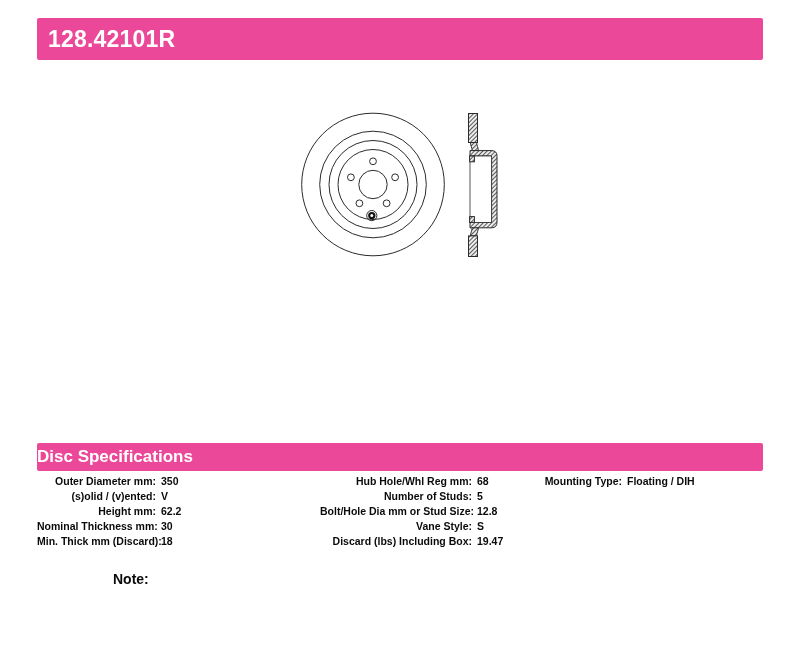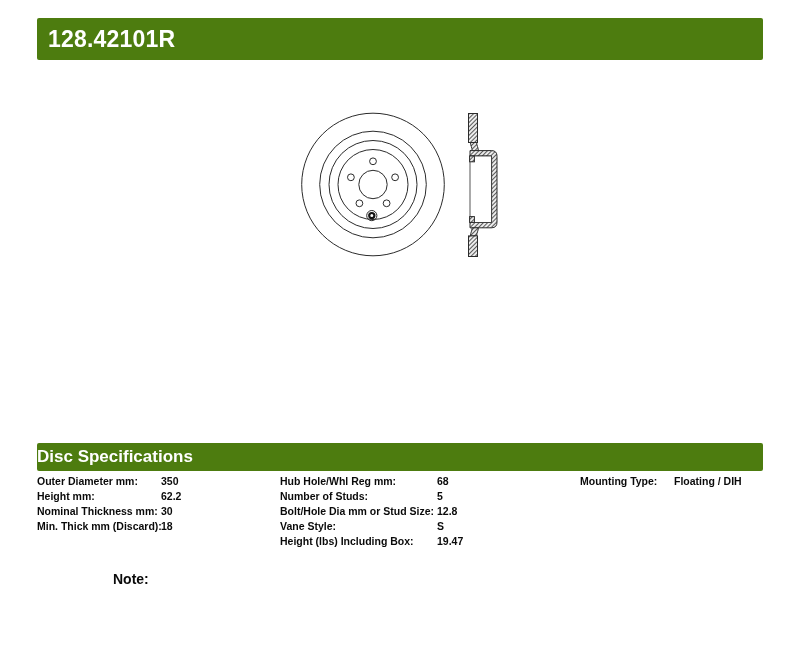--- a/index.html
+++ b/index.html
@@ -11,21 +11,21 @@
     width: 800px;
     height: 655px;
     position: relative;
     font-family: "Liberation Sans", sans-serif;
     overflow: hidden;
   }
   .bar {
     position: absolute;
     left: 37px;
     width: 726px;
-    background: #4d7c0f;
+    background: #ec4899;
     color: #ffffff;
     border-radius: 2px;
     box-sizing: border-box;
     display: flex;
     align-items: center;
   }
   .header-bar {
     top: 18px;
     height: 42px;
     justify-content: space-between;
@@ -55,27 +55,27 @@
     font-size: 10.5px;
     font-weight: bold;
     color: #0a0a0a;
   }
   .spec-row {
     display: flex;
     height: 15.2px;
     align-items: center;
     white-space: nowrap;
   }
-  .spec-label { display: inline-block; }
+  .spec-label { display: inline-block; text-align: right; }
   .spec-value { padding-left: 5px; text-align: right; }
   .col-1 { left: 37px; }
   .col-1 .spec-label { width: 119px; }
   .col-2 { left: 280px; }
-  .col-2 .spec-label { width: 152px; }
-  .col-3 { left: 580px; }
+  .col-2 .spec-label { width: 152px; margin-left: 40px; }
+  .col-3 { left: 533px; }
   .col-3 .spec-label { width: 89px; }
   .note {
     position: absolute;
     left: 113px;
     top: 571px;
     font-size: 14px;
     font-weight: bold;
     color: #0a0a0a;
   }
 </style>
@@ -130,20 +130,24 @@
 <div class="bar spec-title-bar">
   <span>Disc Specifications</span>
 </div>
 
 <div class="spec-col col-1">
   <div class="spec-row">
     <span class="spec-label">Outer Diameter mm:</span>
       <span class="spec-value">350</span>
   </div>
   <div class="spec-row">
+    <span class="spec-label">(s)olid / (v)ented:</span>
+      <span class="spec-value">V</span>
+  </div>
+  <div class="spec-row">
     <span class="spec-label">Height mm:</span>
       <span class="spec-value">62.2</span>
   </div>
   <div class="spec-row">
     <span class="spec-label">Nominal Thickness mm:</span>
       <span class="spec-value">30</span>
   </div>
   <div class="spec-row">
     <span class="spec-label">Min. Thick mm (Discard):</span>
       <span class="spec-value">18</span>
@@ -161,21 +165,21 @@
   </div>
   <div class="spec-row">
     <span class="spec-label">Bolt/Hole Dia mm or Stud Size:</span>
       <span class="spec-value">12.8</span>
   </div>
   <div class="spec-row">
     <span class="spec-label">Vane Style:</span>
       <span class="spec-value">S</span>
   </div>
   <div class="spec-row">
-    <span class="spec-label">Height (lbs) Including Box:</span>
+    <span class="spec-label">Discard (lbs) Including Box:</span>
       <span class="spec-value">19.47</span>
   </div>
 </div>
 
 <div class="spec-col col-3">
   <div class="spec-row">
     <span class="spec-label">Mounting Type:</span>
       <span class="spec-value">Floating / DIH</span>
   </div>
 </div>

